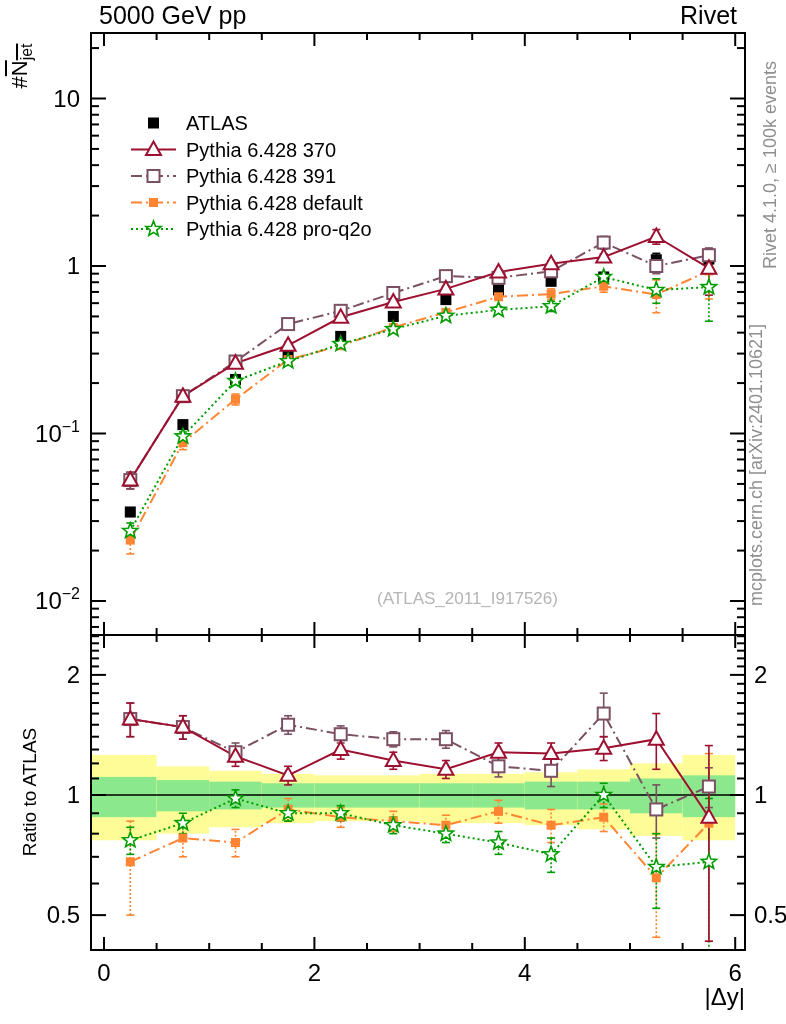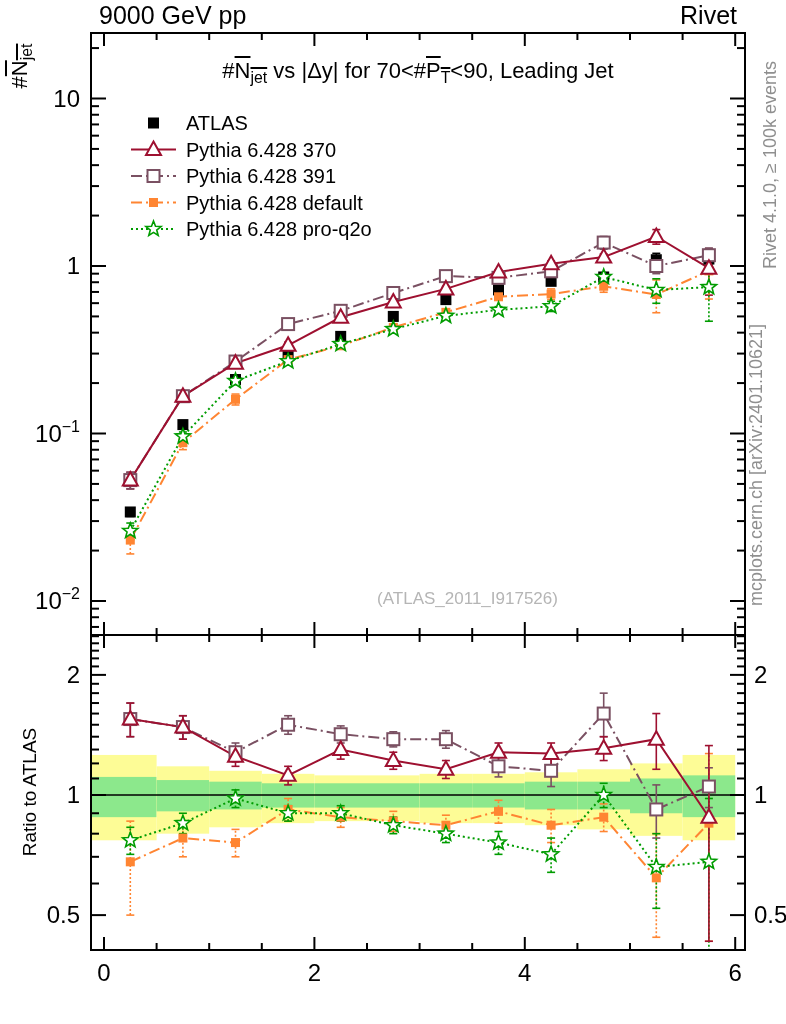--- a/index.html
+++ b/index.html
@@ -739,35 +739,35 @@
           <text x="186" y="209.5" text-anchor="start" font-size="20" fill="#000" font-family="&quot;Liberation Sans&quot;,&quot;DejaVu Sans&quot;,sans-serif">Pythia 6.428 default</text>
         </g>
         <g>
           <line x1="131" y1="229" x2="176" y2="229" stroke="#009c00" stroke-width="2" stroke-dasharray="2,3"></line>
           <path d="M153.50,221.00 L155.50,226.25 L161.11,226.53 L156.73,230.05 L158.20,235.47 L153.50,232.40 L148.80,235.47 L150.27,230.05 L145.89,226.53 L151.50,226.25 Z" fill="#fff" stroke="#009c00" stroke-width="1.6"></path>
           <text x="186" y="236" text-anchor="start" font-size="20" fill="#000" font-family="&quot;Liberation Sans&quot;,&quot;DejaVu Sans&quot;,sans-serif">Pythia 6.428 pro-q2o</text>
         </g>
       </g>
     </svg>
 
-  <div class="txt hdr" style="left:99px;top:1px;">9000 GeV pp</div>
+  <div class="txt hdr" style="left:99px;top:1px;">5000 GeV pp</div>
   <div class="txt hdr" style="right:49px;top:1px;">Rivet</div>
 
-  <div class="txt ttl" style="left:91px;top:58px;width:654px;text-align:center;"><span>#</span><span class="ol"><span>N</span><sub>jet</sub></span><span> vs |Δy| for 70&lt;#</span><span class="ol"><span>P</span><sub>T</sub></span><span>&lt;90, Leading Jet</span></div>
 
   <div class="txt rot ylab" style="left:-178px;top:48px;width:400px;height:36px;">
       <span><span>#</span><span class="ol"><span>N</span><sub>jet</sub></span></span>
     </div>
 
   <div class="txt rot rylab" style="left:-170px;top:777px;width:400px;height:30px;">
       <span>Ratio to ATLAS</span>
     </div>
 
   <div class="txt wm" style="left:91px;top:589px;width:753px;text-align:center;">(ATLAS_2011_I917526)</div>
 
   <div class="txt rot side" style="left:570px;top:150px;width:400px;height:30px;">
       <span>Rivet 4.1.0, ≥ 100k events</span>
     </div>
   <div class="txt rot side" style="left:556px;top:450px;width:400px;height:30px;">
       <span>mcplots.cern.ch [arXiv:2401.10621]</span>
     </div>
 
+  <div class="txt xlab" style="left:600px;top:983px;width:145px;text-align:right;">|Δy|</div>
 </div>
 
 </body></html>

